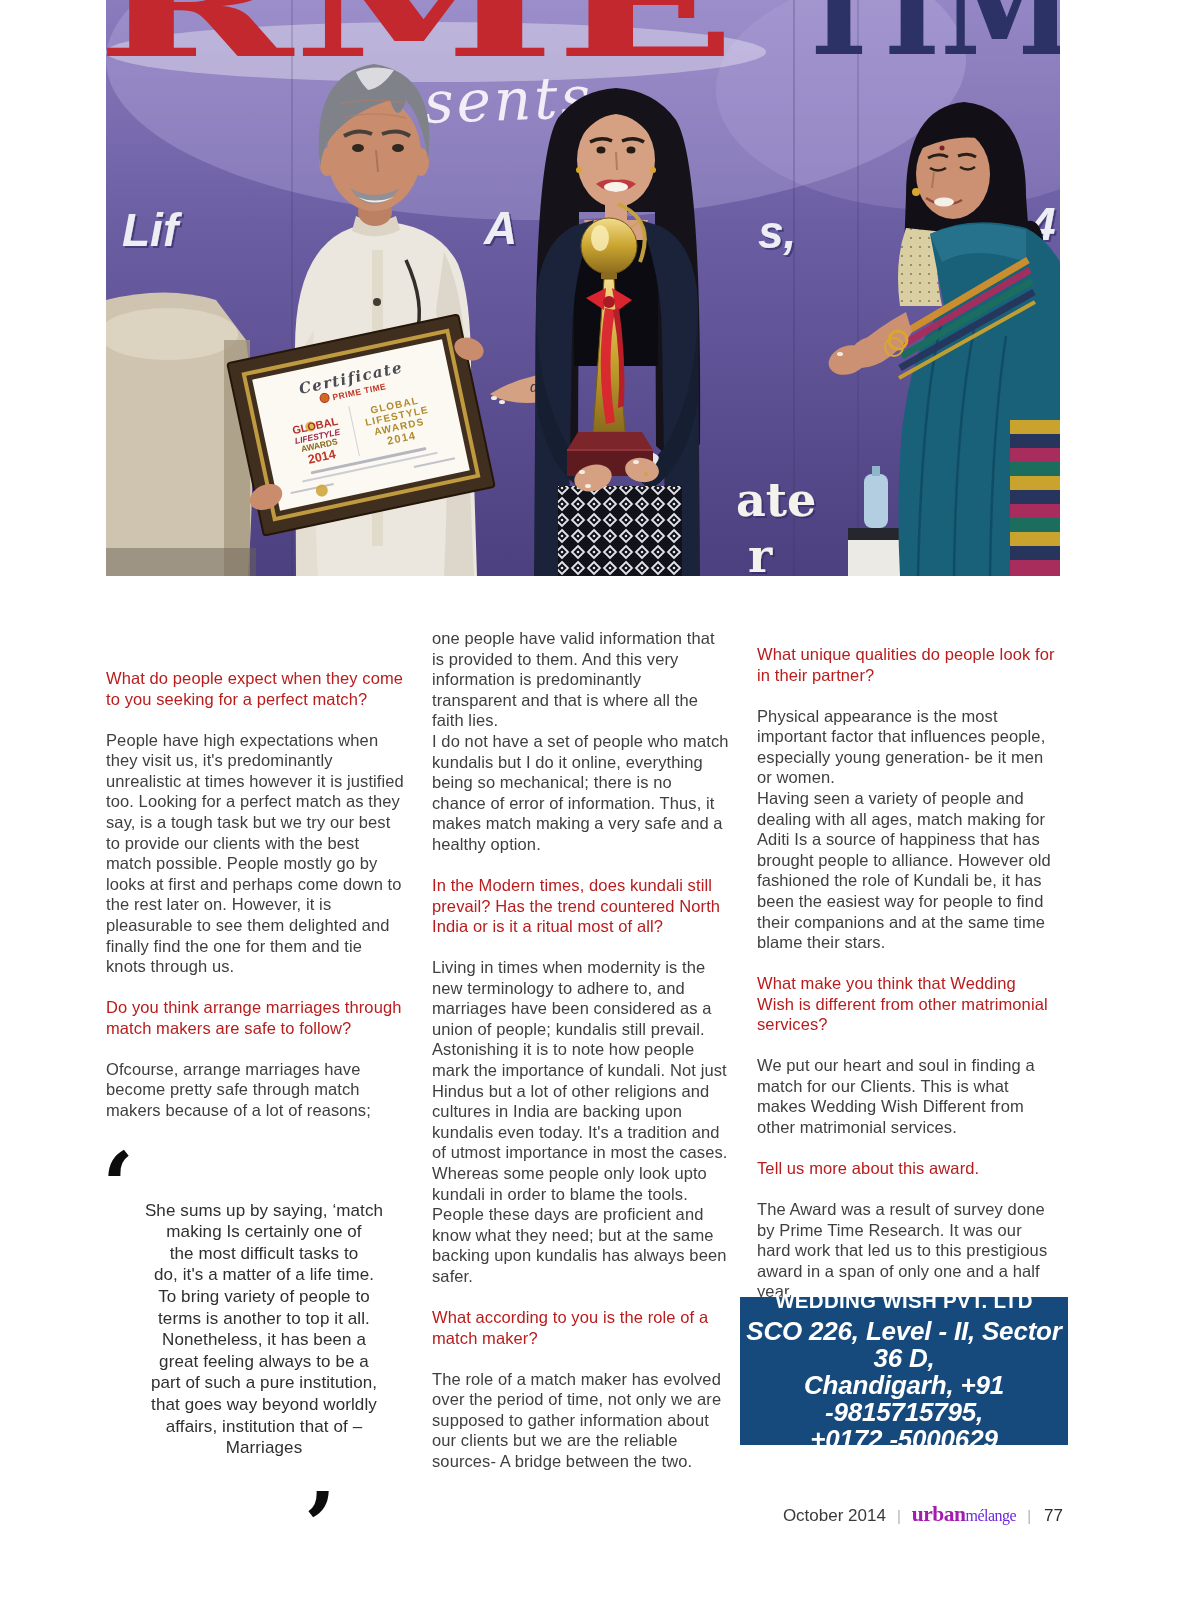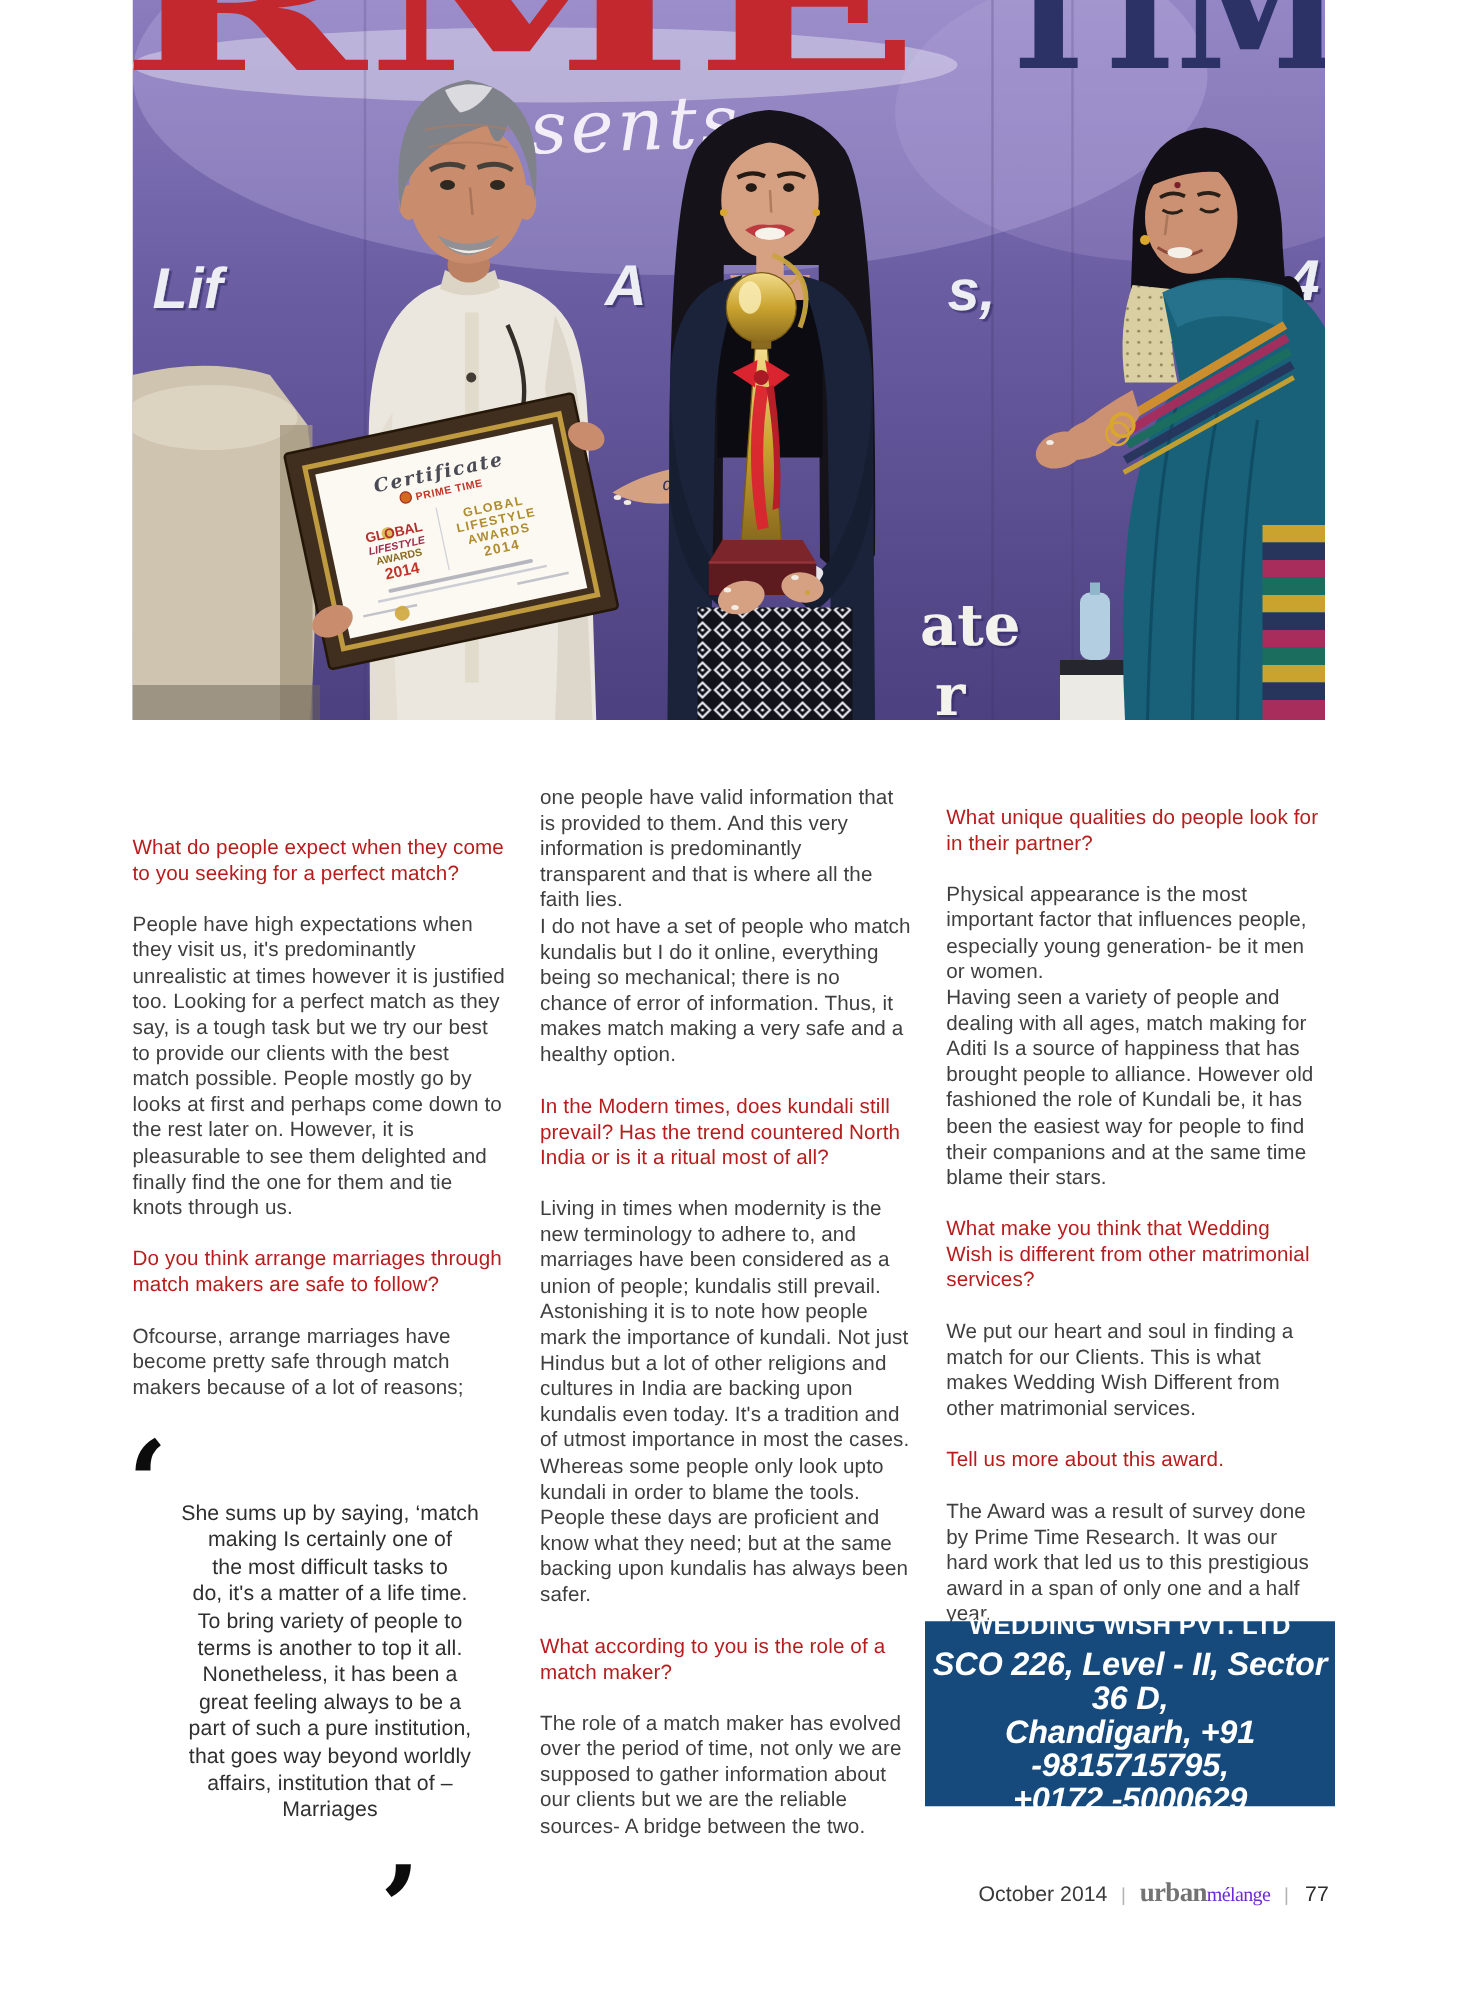--- a/index.html
+++ b/index.html
@@ -22,21 +22,21 @@
   .qmark.close{left:198px;bottom:-46px;}
   .infobox{position:absolute;left:740px;top:1297px;width:328px;height:148px;
            background:#174a7c;color:#ffffff;text-align:center;
            display:flex;flex-direction:column;justify-content:center;}
   .infobox .title{font-weight:bold;font-size:20.5px;letter-spacing:.3px;margin-bottom:5px;}
   .infobox .line{font-style:italic;font-weight:bold;font-size:26px;line-height:27px;letter-spacing:-.2px;}
   .footer{position:absolute;top:1502px;left:0;width:1063px;text-align:right;
           font-size:17px;color:#3a3a3a;white-space:nowrap;}
   .footer .sep{color:#b2b2b2;padding:0 11px;font-size:15px;}
   .footer .brand-b{font-family:"Liberation Serif",serif;font-weight:bold;
-                   font-size:21.5px;color:#737373;letter-spacing:-.5px;}
+                   font-size:21.5px;color:#a21caf;letter-spacing:-.5px;}
   .footer .brand-l{font-family:"Liberation Serif",serif;font-size:16px;
                    color:#6d28d9;letter-spacing:-.5px;}
   .footer .page-no{color:#2d2d2d;padding-left:2px;}
 </style>
 </head>
 <body>
 
 <div class="page">
 
   <div class="photo">

